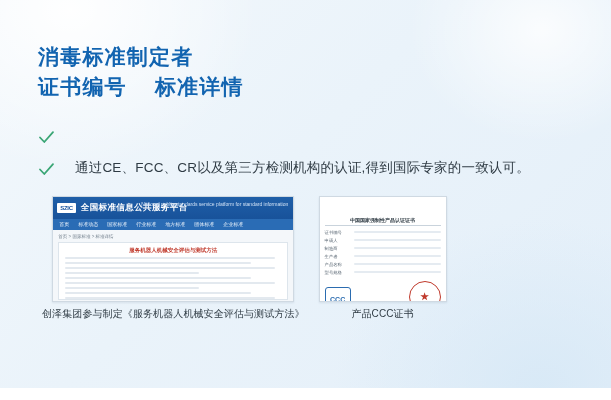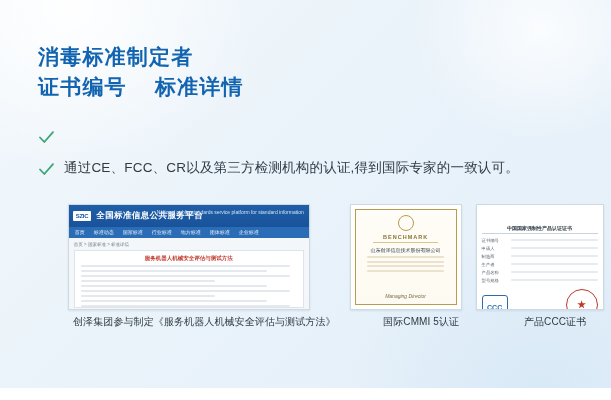--- a/index.html
+++ b/index.html
@@ -64,21 +64,21 @@
   }
 
   .bullets {
     margin-top: 26px;
   }
   .bullet {
     display: flex;
     align-items: flex-start;
     margin-bottom: 14px;
   }
-  .bullet:last-child { margin-bottom: 8px; }
+  .bullet:last-child { margin-bottom: 0; gap: 11px; }
   .check {
     flex: 0 0 auto;
     width: 17px;
     height: 17px;
     margin-right: 9px;
     margin-top: 1px;
   }
   .check svg { display: block; }
   .bullet-text {
     font-size: 13.5px;
@@ -106,21 +106,20 @@
     box-shadow: 0 1px 2px rgba(30,60,90,0.10);
     box-sizing: border-box;
     overflow: hidden;
   }
   .cert-caption {
     margin-top: 5px;
     font-size: 10px;
     color: #2e3a43;
     letter-spacing: 0.1px;
     white-space: nowrap;
-    margin-left: 31px;
   }
 
   
   .c1 { width: 242px; height: 106px; }
   .c1-head {
     height: 22px;
     background: linear-gradient(180deg, #1f5fa8 0%, #18529a 100%);
     display: flex;
     align-items: center;
     padding: 0 4px;
@@ -394,38 +393,20 @@
             <div class="c1-line l"></div>
             <div class="c1-line s"></div>
             <div class="c1-line m"></div>
             <div class="c1-line l"></div>
           </div>
         </div>
       </div>
       <div class="cert-caption">创泽集团参与制定《服务机器人机械安全评估与测试方法》</div>
     </div>
 
-    <div class="cert">
-      <div class="cert-frame c2">
-        <div class="c2-inner">
-          <div class="c2-crest"></div>
-          <div class="c2-brand">BENCHMARK</div>
-          <div class="c2-rule"></div>
-          <div class="c2-org">山东创泽信息技术股份有限公司</div>
-          <div class="c2-txt">
-            <div></div>
-            <div></div>
-            <div></div>
-            <div></div>
-          </div>
-          <div class="c2-sign">Managing Director</div>
-        </div>
-      </div>
-      <div class="cert-caption">国际CMMI 5认证</div>
-    </div>
 
     <div class="cert">
       <div class="cert-frame c3">
         <div class="c3-title">中国国家强制性产品认证证书</div>
         <div class="c3-rule"></div>
         <div class="c3-rows">
           <div class="c3-row">
             <span class="c3-key">证书编号</span>
             <span class="c3-val"></span>
           </div>

